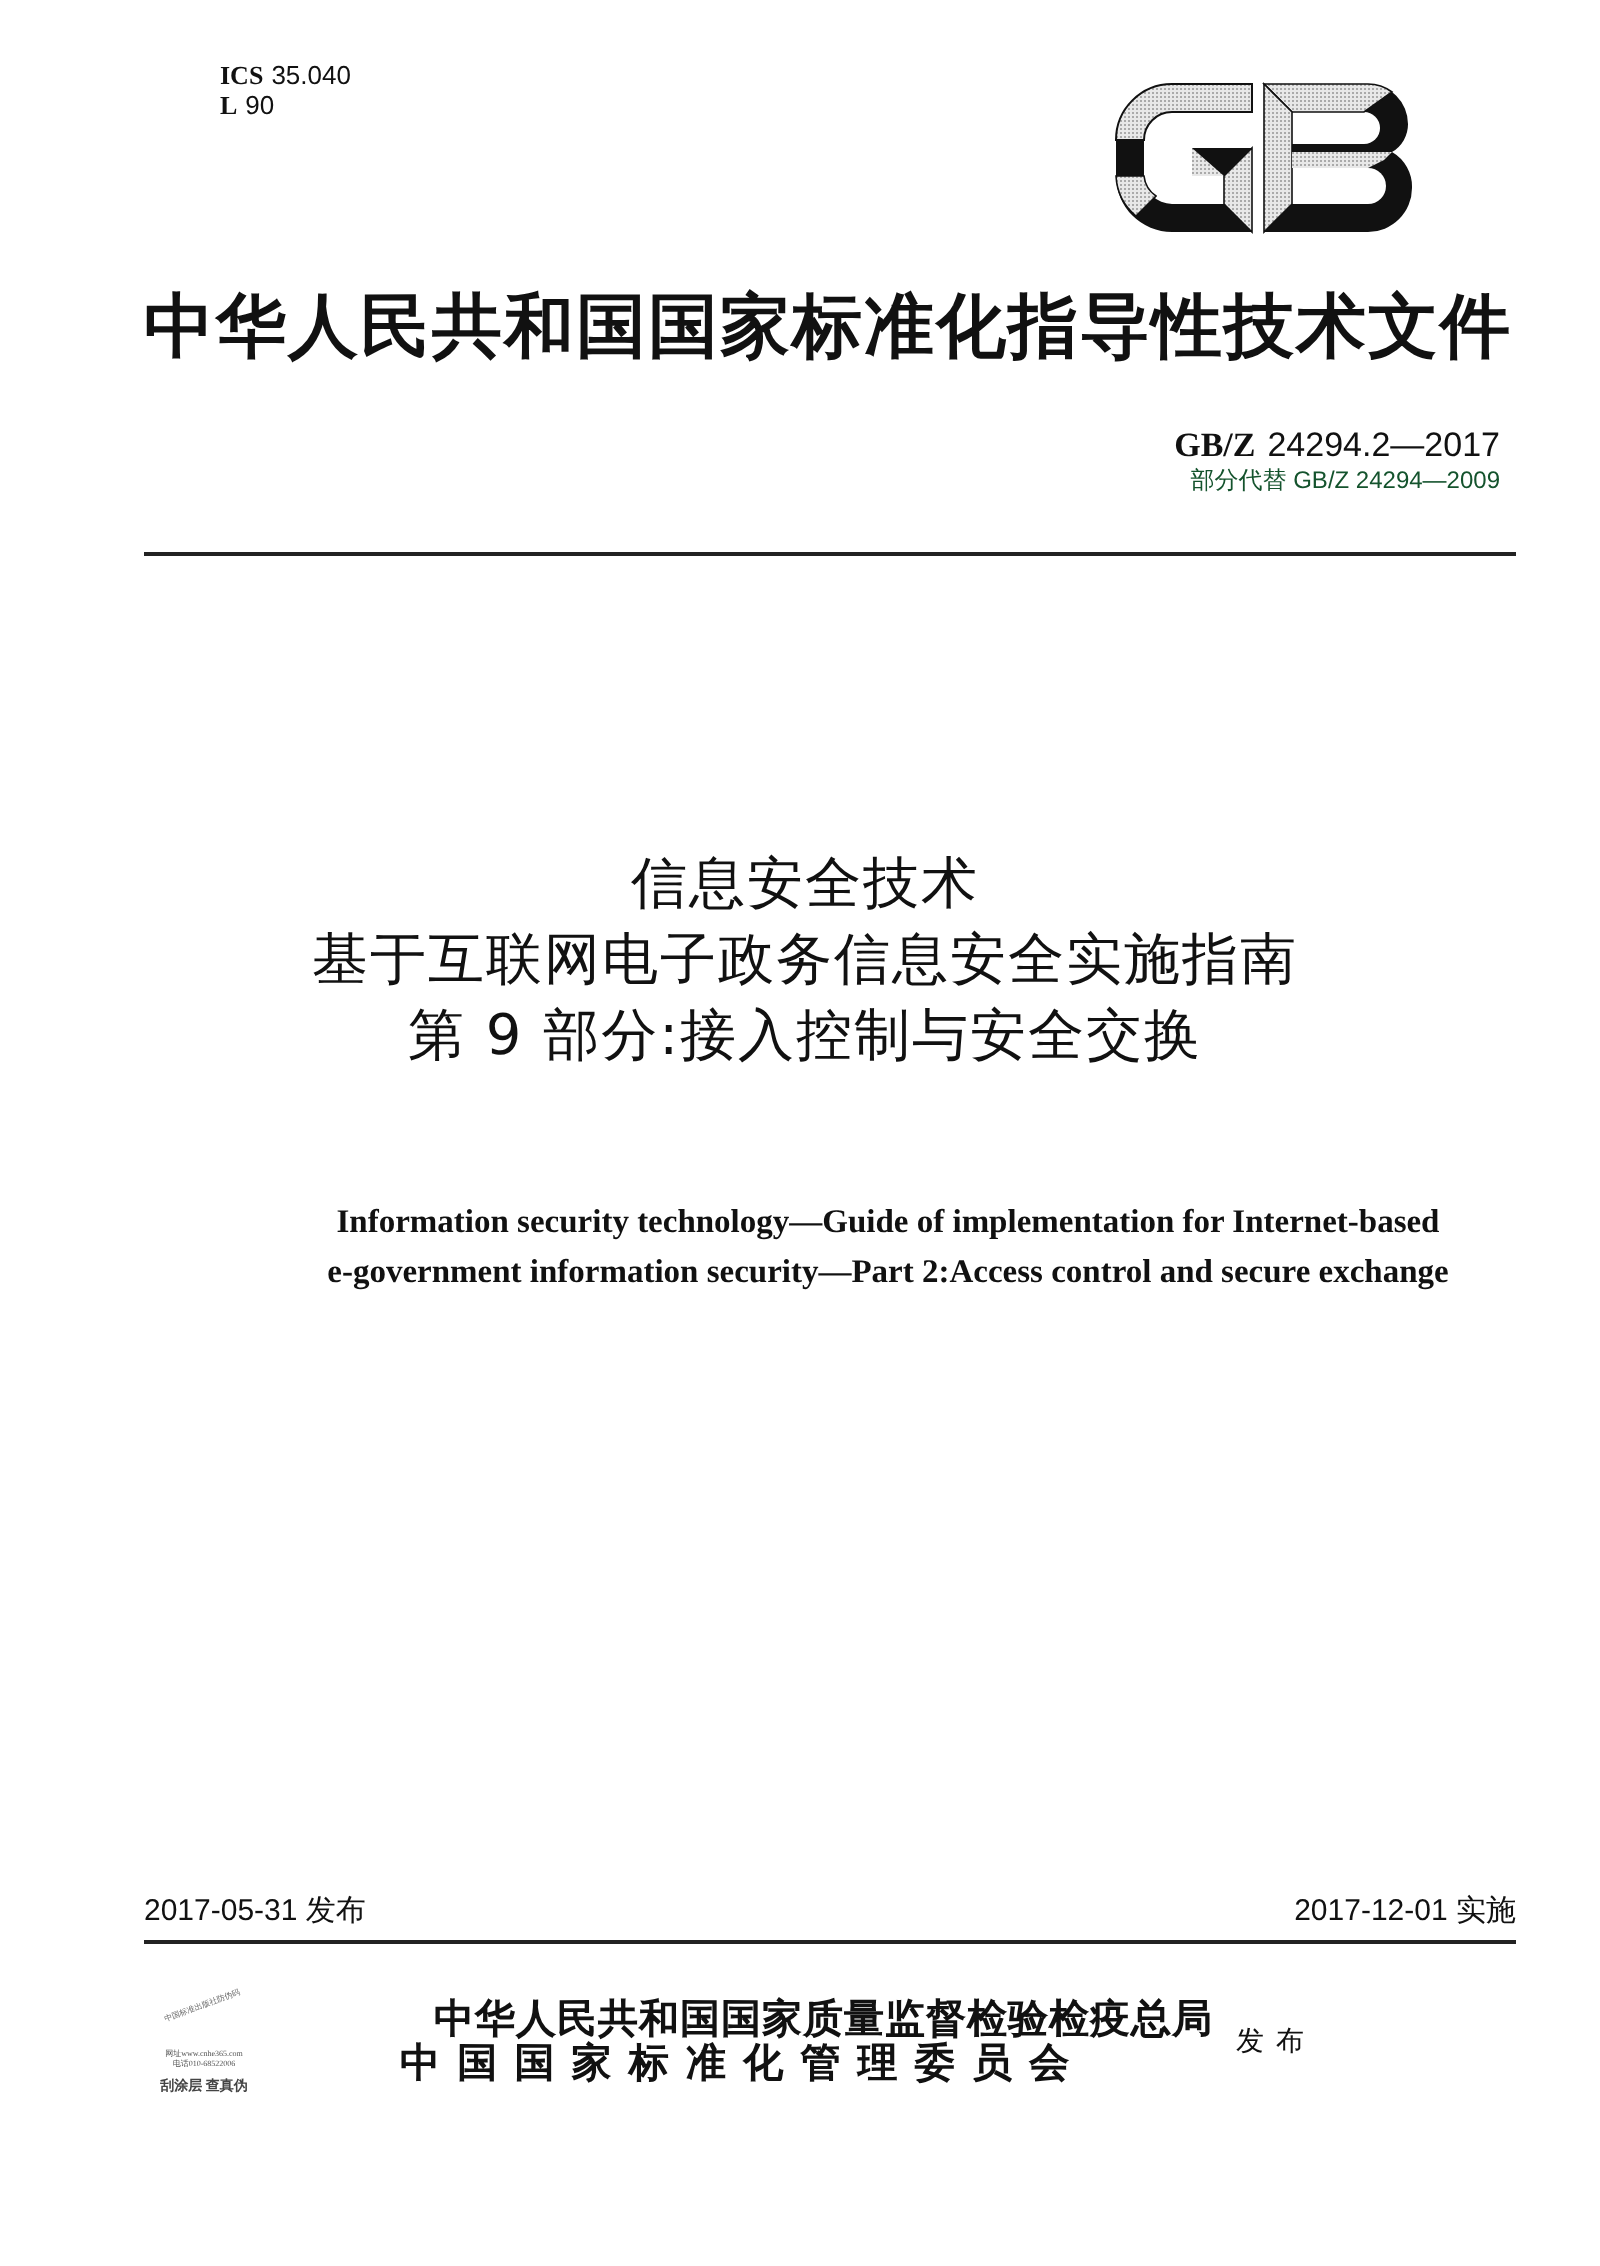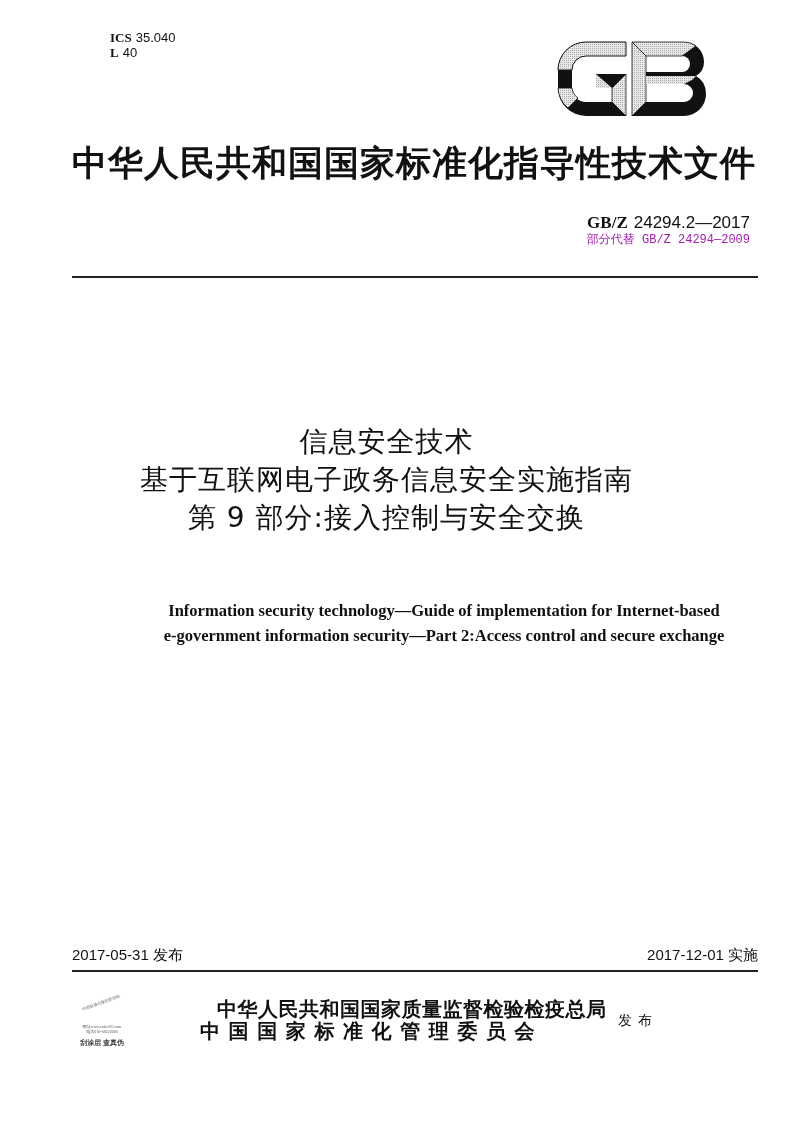--- a/index.html
+++ b/index.html
@@ -12,27 +12,27 @@
 
   #gb-logo { left: 556px; top: 40px; width: 152px; height: 78px; }
 
   #doc-type { left: 72px; top: 140px; width: 420px; font-size: 35px; font-weight: bold; letter-spacing: 1px;
               font-family: "DejaVu Serif", "Liberation Serif", serif; white-space: nowrap; }
 
   #std-no { right: 50px; top: 213px; text-align: right; }
   #std-no .main { font-size: 17px; line-height: 20px; white-space: nowrap; }
   #std-no .main .p { font-family: "Liberation Serif", serif; font-weight: bold; }
   #std-no .main .n { font-family: "Liberation Sans", sans-serif; margin-left: 6px; }
-  #std-no .rep { font-size: 12px; line-height: 14px; color: #a21caf; font-family: Liberation Mono, monospace; white-space: nowrap; }
+  #std-no .rep { font-size: 12px; line-height: 14px; color: #14532d; font-family: Liberation Sans, sans-serif; white-space: nowrap; }
 
   .hr { height: 2px; background: #222; }
   #rule-top { left: 72px; top: 276px; width: 686px; }
   #rule-bot { left: 72px; top: 970px; width: 686px; }
 
-  #title-block { left: 0; top: 423px; width: 773px; text-align: center; }
+  #title-block { left: 16px; top: 423px; width: 773px; text-align: center; }
   #title-block .line { font-family: "DejaVu Sans", "Liberation Sans", sans-serif; font-size: 28px; line-height: 38px; white-space: nowrap; letter-spacing: 1px; }
 
   #en-title { left: 0; top: 598px; width: 800px; text-align: center;
               font-family: "Liberation Serif", serif; font-weight: bold; font-size: 16.5px; line-height: 25px; padding-left: 44px; }
   #en-title div { white-space: nowrap; }
 
   #issue-date { left: 72px; top: 946px; font-size: 15px; font-family: "Liberation Sans", sans-serif; white-space: nowrap; text-align: right; }
   #impl-date { right: 42px; top: 946px; font-size: 15px; font-family: "Liberation Sans", sans-serif; white-space: nowrap; text-align: right; }
 
   #seal { left: 68px; top: 996px; width: 66px; height: 66px; border-radius: 50%; }
@@ -46,21 +46,21 @@
   #publish-label { left: 618px; top: 1012px; font-size: 14px; font-family: Liberation Serif, serif; letter-spacing: 6px; white-space: nowrap; text-align: right; }
 </style>
 </head>
 <body>
 
 <div id="ics" class="abs">
   <div>
     <span class="lbl">ICS</span><span class="val">35.040</span>
   </div>
   <div>
-    <span class="lbl">L</span><span class="val">40</span>
+    <span class="lbl">L</span><span class="val">90</span>
   </div>
 </div>
 
 <div id="gb-logo" class="abs">
   <svg width="152" height="78" viewBox="0 0 152 78" xmlns="http://www.w3.org/2000/svg">
     <defs>
       <pattern id="dots" width="2" height="2" patternUnits="userSpaceOnUse">
         <rect width="2" height="2" fill="#e8e8e8"></rect>
         <rect width="1" height="1" fill="#aaa"></rect>
       </pattern>

